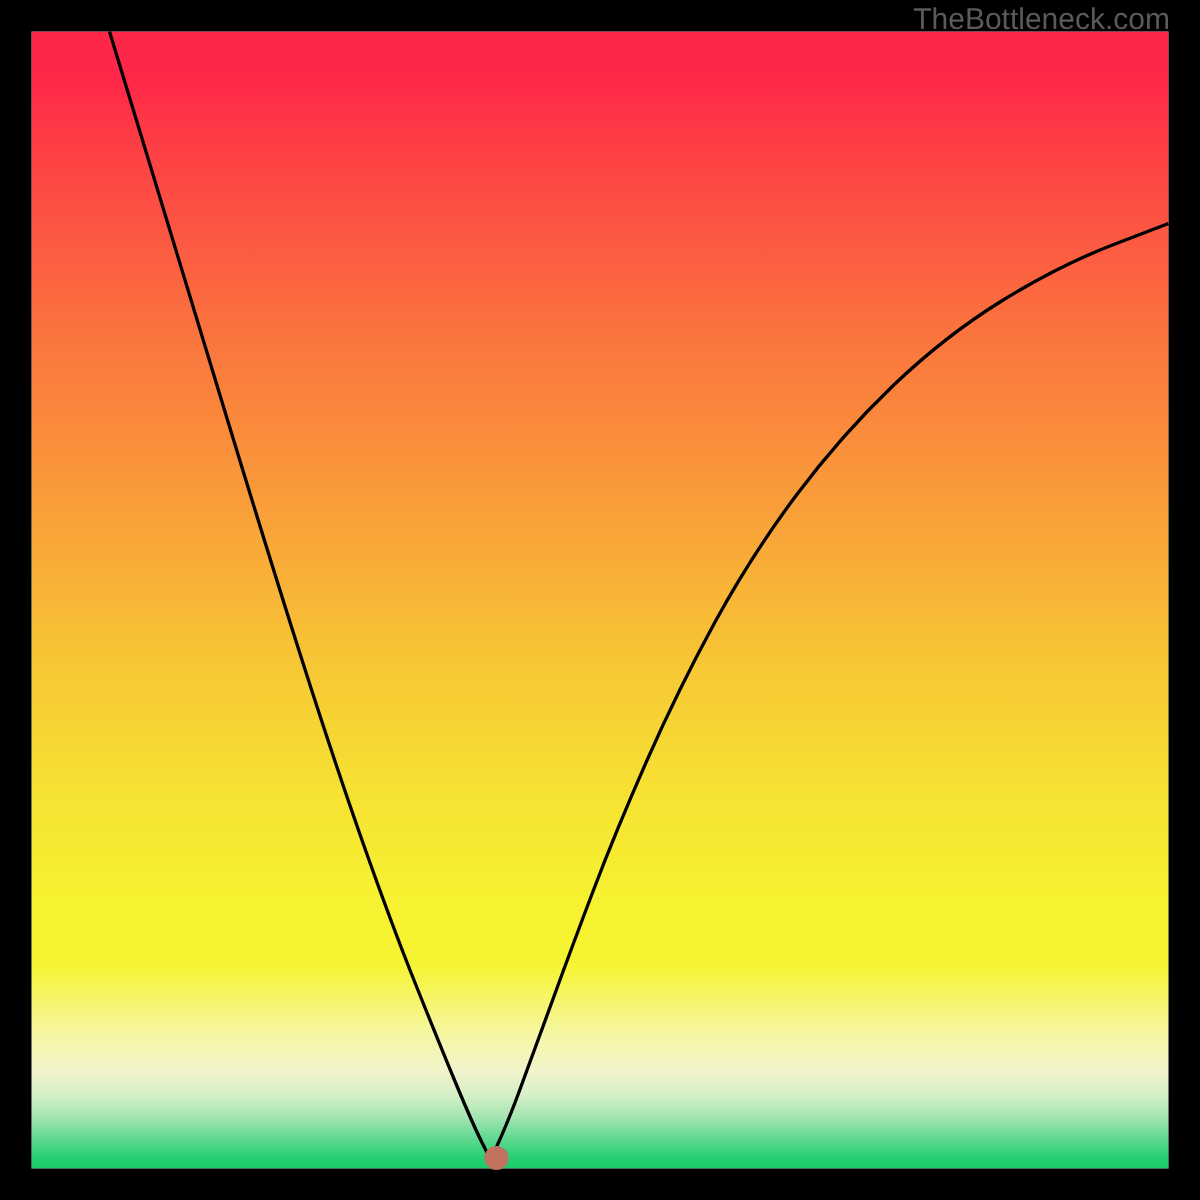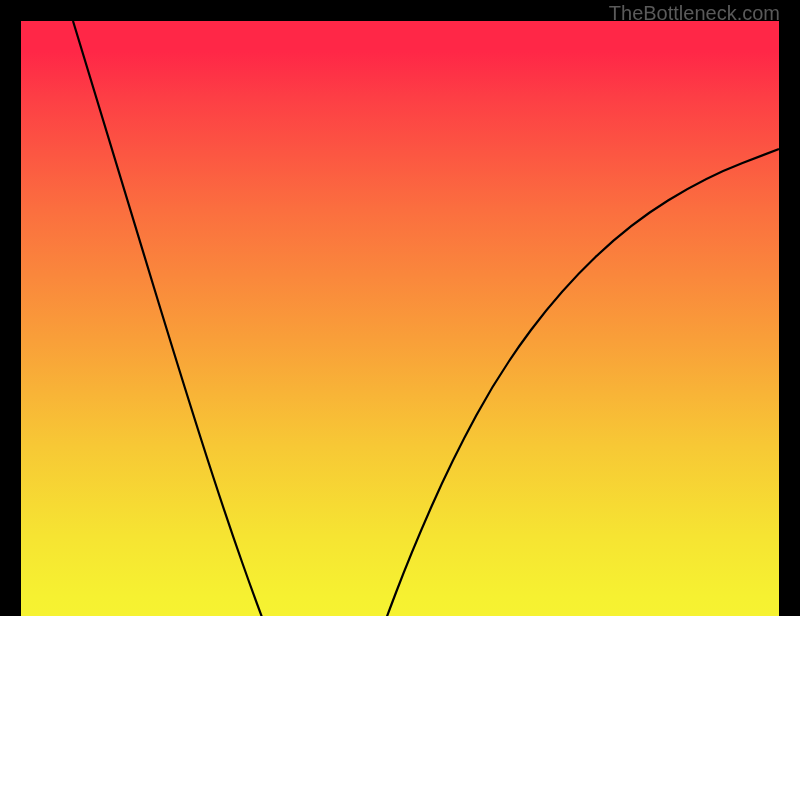--- a/index.html
+++ b/index.html
@@ -3,21 +3,21 @@
 <meta charset="utf-8">
 <style>
   body {
     margin: 0;
     padding: 0;
     background: #fff;
   }
   .frame {
     position: relative;
     width: 800px;
-    height: 616px;
+    height: 800px;
   }
   .outer-border {
     position: absolute;
     left: 0;
     top: 0;
     width: 800px;
     height: 800px;
     box-sizing: border-box;
     border: 21px solid #000;
   }

